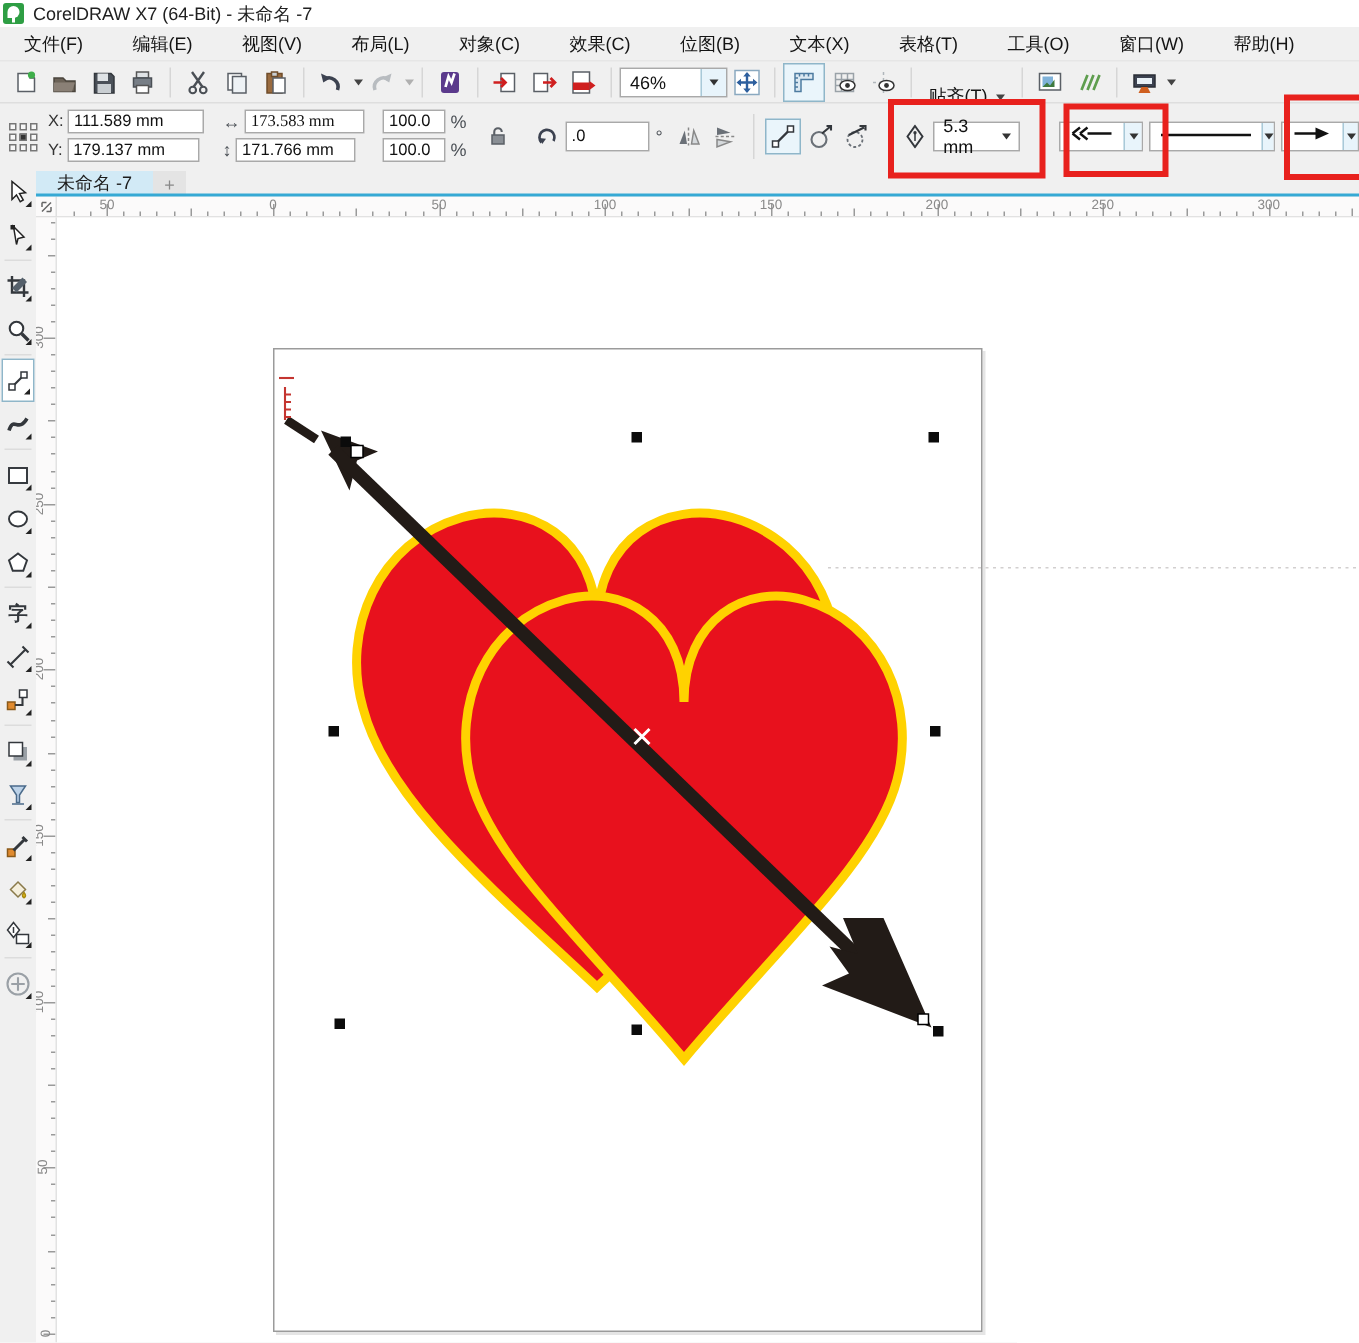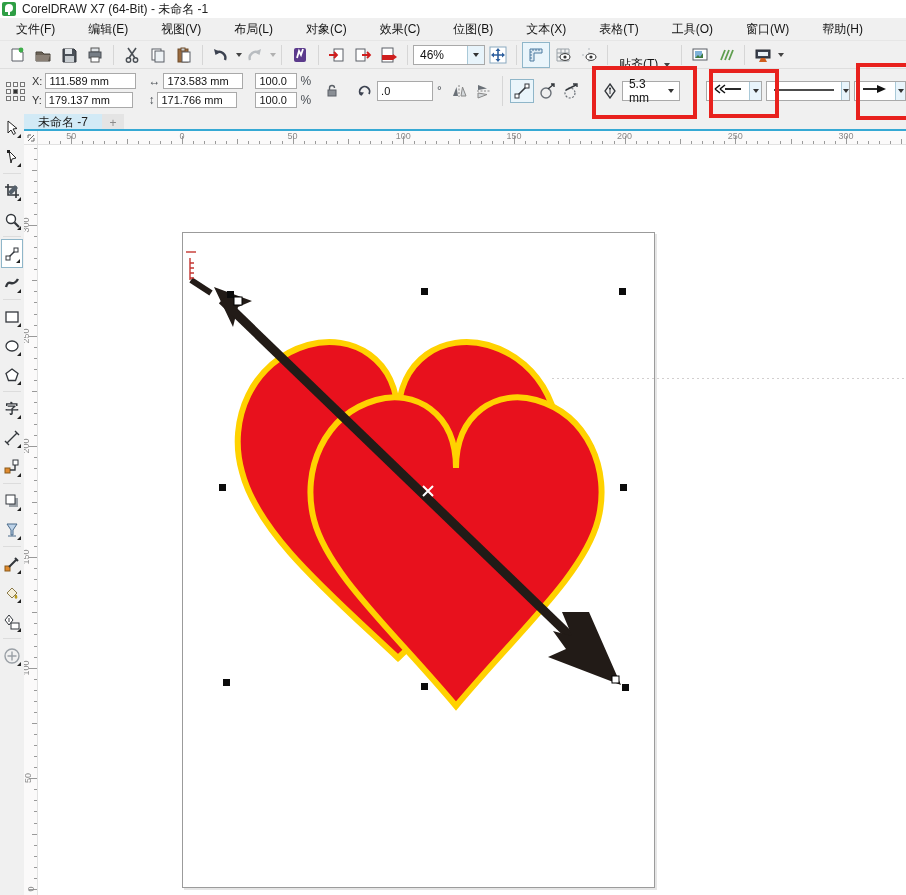--- a/index.html
+++ b/index.html
@@ -72,21 +72,21 @@
   
   .canvas{left:38px;top:145px;width:868px;height:750px;background:#ffffff;overflow:hidden;}
   .page{position:absolute;left:144px;top:87px;width:473px;height:656px;background:#fff;border:1px solid #9b9b9b;box-shadow:2px 2px 0 rgba(0,0,0,0.10);box-sizing:border-box;}
   .overlay{position:absolute;left:0;top:0;width:868px;height:750px;pointer-events:none;}
 </style>
 </head>
 <body>
 
 <div class="abs titlebar">
   <span class="app-logo"></span>
-  <span class="title-text">CorelDRAW X7 (64-Bit) - 未命名 -1</span>
+  <span class="title-text">CorelDRAW X7 (64-Bit) - 未命名 -7</span>
 </div>
 
 <div class="abs menubar">
   <span class="menu-item">文件(F)</span>
   <span class="menu-item">编辑(E)</span>
   <span class="menu-item">视图(V)</span>
   <span class="menu-item">布局(L)</span>
   <span class="menu-item">对象(C)</span>
   <span class="menu-item">效果(C)</span>
   <span class="menu-item">位图(B)</span>
@@ -270,21 +270,21 @@
       <input class="field" style="width: 91px;" value="111.589 mm">
     </span>
     <span class="frow">
       <span class="flabel">Y:</span>
       <input class="field" style="width: 88px;" value="179.137 mm">
     </span>
   </span>
   <span class="stack" style="margin-left:8px">
     <span class="frow">
       <span class="ic">↔</span>
-      <input class="field" style="width: 80px;" value="173.583 mm">
+      <input class="field" style="width: 80px; font-family: Liberation Serif, serif;" value="173.583 mm">
     </span>
     <span class="frow">
       <span class="ic">↕</span>
       <input class="field" style="width: 80px;" value="171.766 mm">
     </span>
   </span>
   <span class="stack" style="margin-left:8px">
     <span class="frow">
       <input class="field" style="width: 42px;" value="100.0">
       <span class="ic">%</span>

